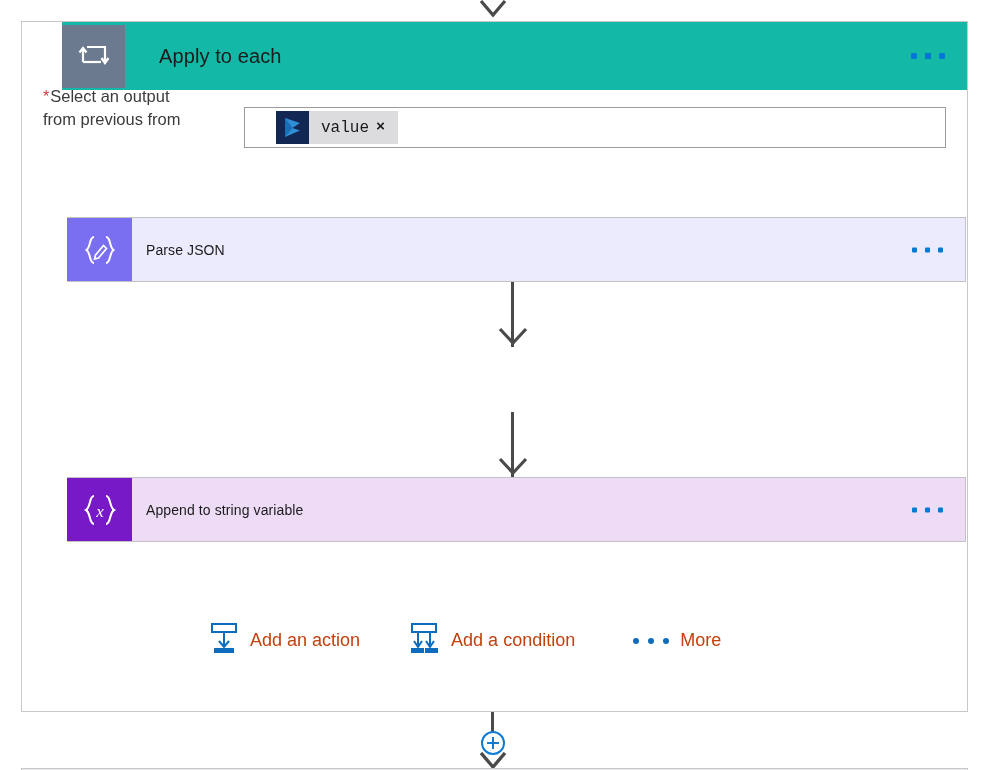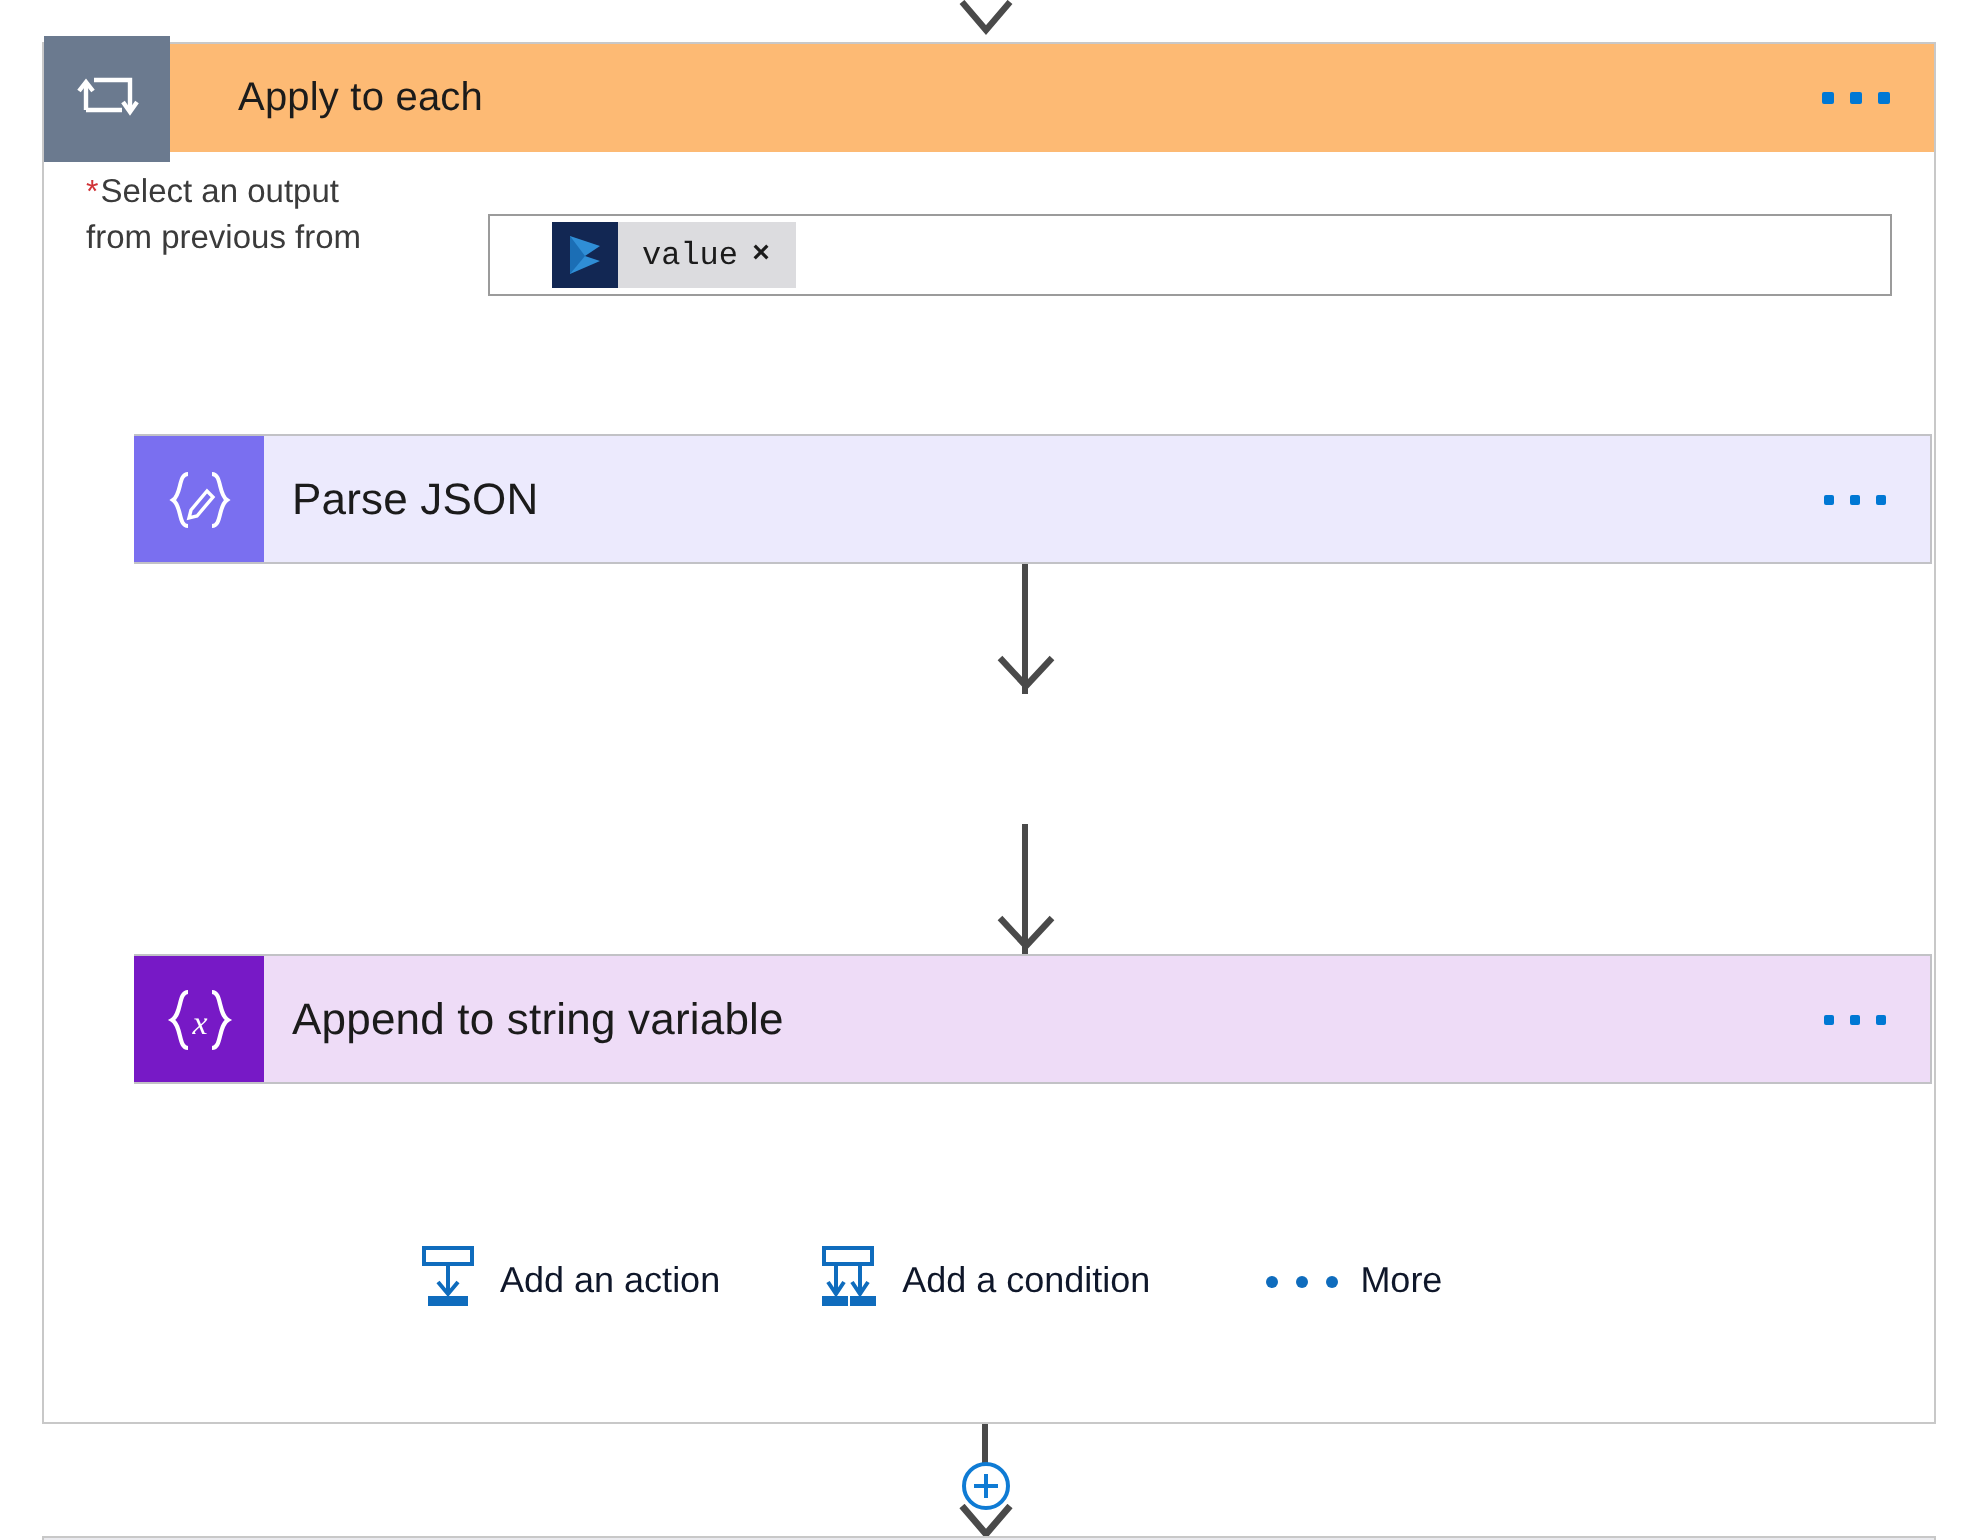--- a/index.html
+++ b/index.html
@@ -35,24 +35,25 @@
     position: absolute;
     left: 21px;
     top: 21px;
     width: 947px;
     height: 691px;
     border: 1px solid #c8c8c8;
     background: #ffffff;
   }
   #loop-header {
     position: relative;
-    height: 54px;
-    background: #fdba74;
-    display: flex;
-    align-items: center;
+    height: 68px;
+    background: #14b8a6;
+    display: flex;
+    align-items: center;
+    margin-left: 40px;
   }
   #loop-icon {
     width: 63px; height: 63px;
     background: #6b7a8f;
     display: flex; align-items: center; justify-content: center;
     flex: 0 0 auto;
   }
   #loop-title {
     margin-left: 34px;
     font-size: 20px;
@@ -138,21 +139,21 @@
     align-items: center;
   }
   .action-icon {
     width: 65px; height: 63px;
     display: flex; align-items: center; justify-content: center;
     flex: 0 0 auto;
     margin: -1px 0 -1px -1px;
   }
   .action-title {
     margin-left: 14px;
-    font-size: 22px;
+    font-size: 14px;
     color: #1b1b1b;
     letter-spacing: .1px;
   }
 
   .card-parsejson { background: #eceafd; top: 195px; }
   .icon-parsejson { background: #7a6ff0; }
   .card-getrecord { background: #dddee1; top: 325px; }
   .icon-getrecord { background: #152a53; }
   .card-append    { background: #eedcf7; top: 455px; }
   .icon-append    { background: #7719c6; }
@@ -164,21 +165,21 @@
     top: 600px;
     width: 100%;
     display: flex;
     align-items: center;
     padding-left: 187px;
   }
   .foot-link {
     display: flex;
     align-items: center;
     cursor: pointer;
-    color: #0f172a;
+    color: #c2410c;
     font-size: 18px;
     margin-right: 48px;
   }
   .foot-link .lbl { margin-left: 11px; }
   .more-dots {
     display: flex;
     gap: 9px;
     align-items: center;
   }
   .more-dots i {

